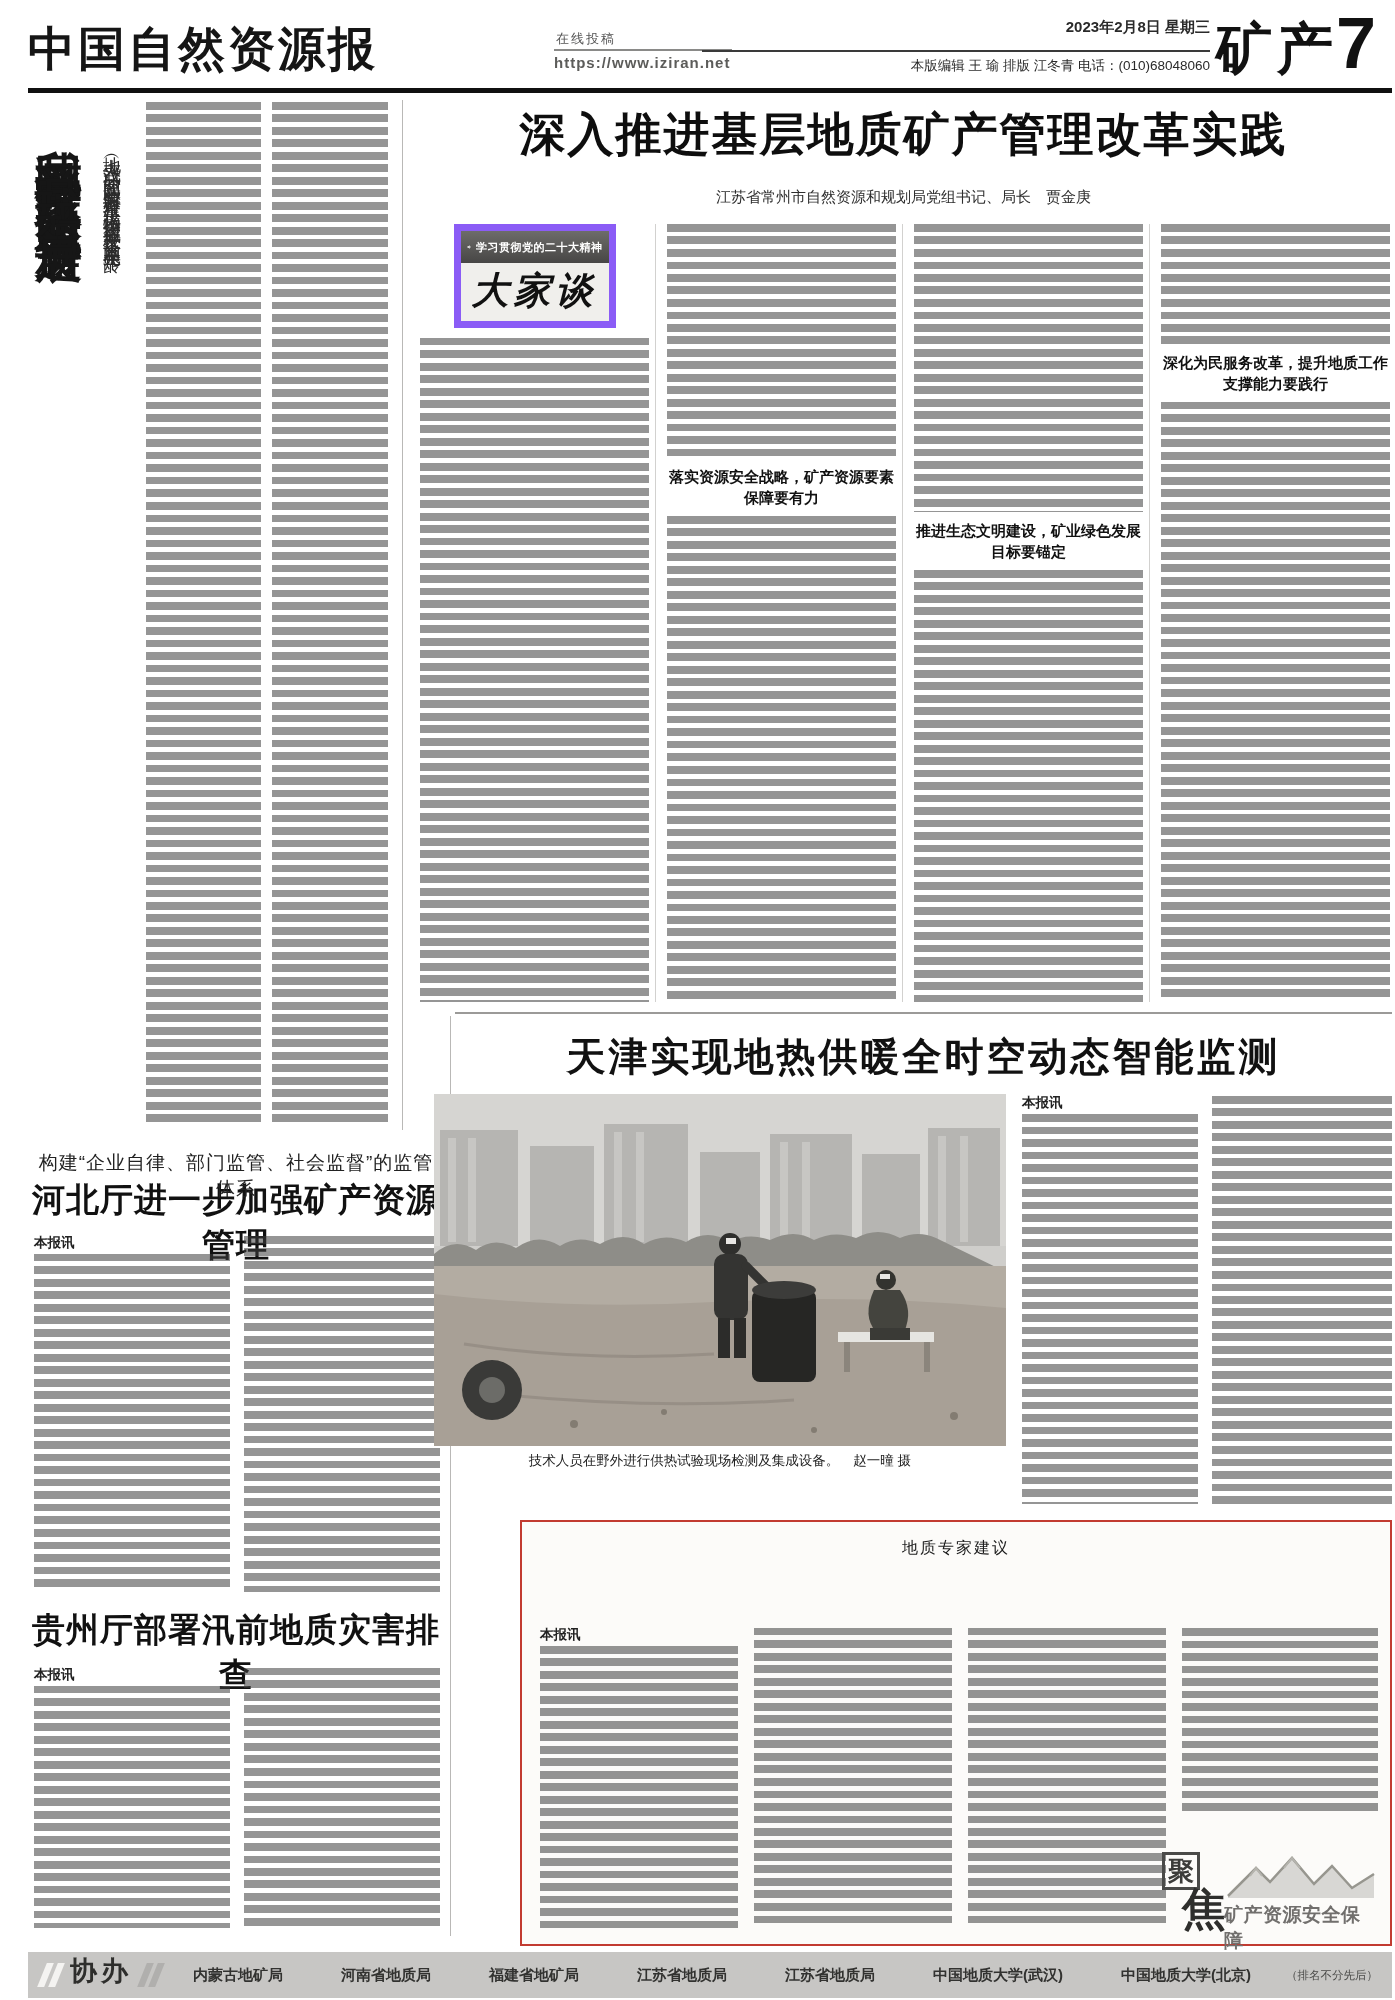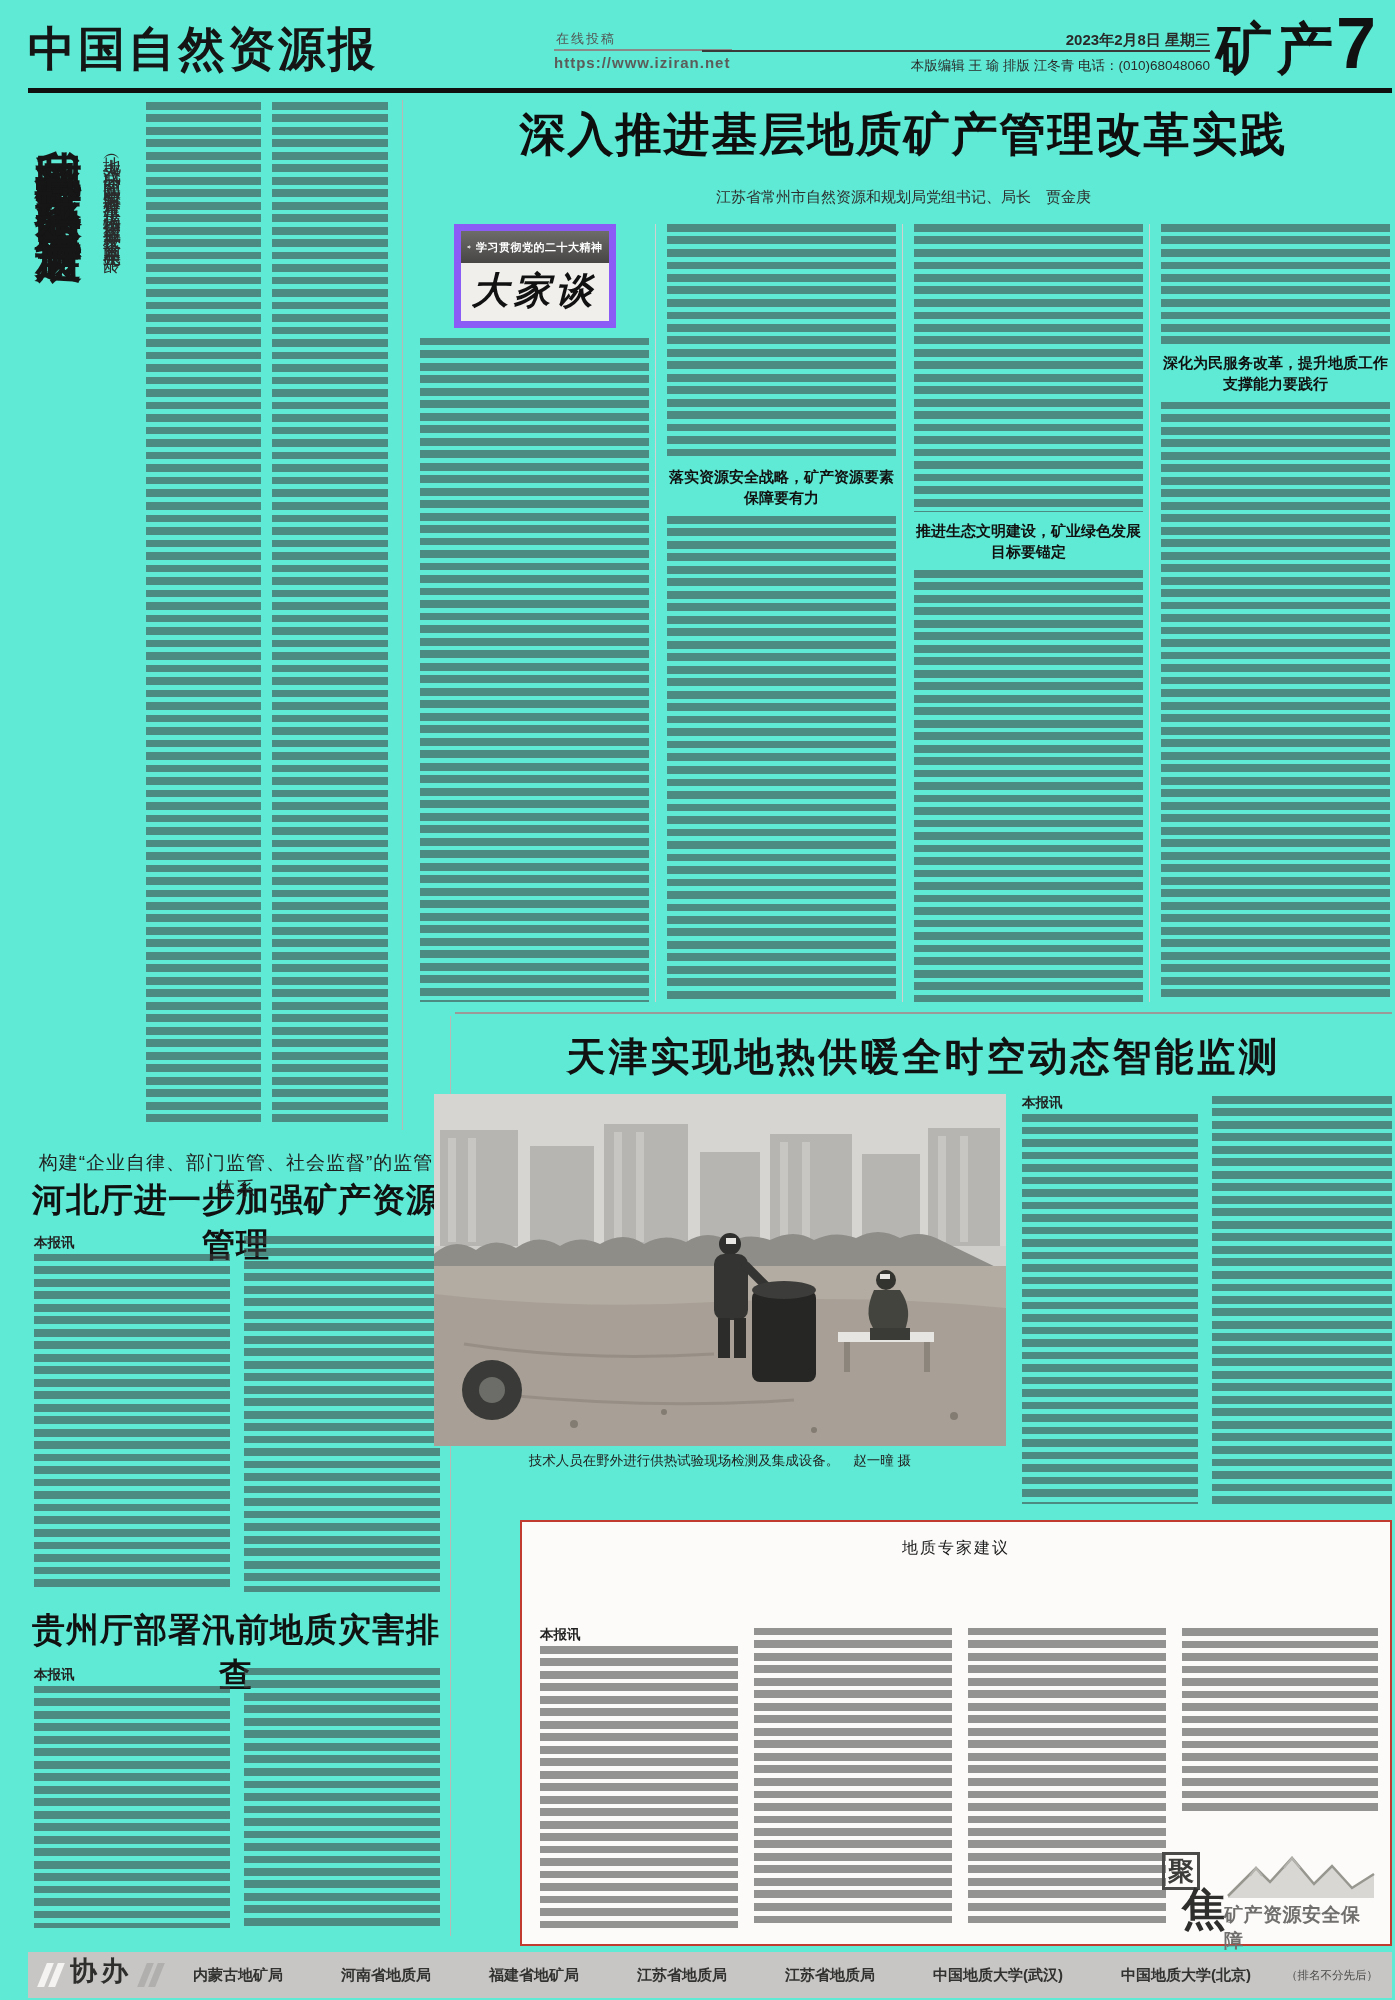--- a/index.html
+++ b/index.html
@@ -1,41 +1,41 @@
 <!DOCTYPE html>
 <html><head>
 <meta charset="utf-8">
 <style>
   * { margin:0; padding:0; box-sizing:border-box; }
   html,body { background:#e9e8e6; }
   body { font-family:"Liberation Sans", sans-serif; }
   #page{
     position:relative; width:1395px; height:2000px; margin:0 auto;
-    background:#5eead4; overflow:hidden; color:#1c1c1c;
+    background:#ffffff; overflow:hidden; color:#1c1c1c;
   }
   .abs{ position:absolute; }
   .center{ text-align:center; }
   .serif{ font-family:"Liberation Serif", serif; }
 
   
   .greek{
     background-image:repeating-linear-gradient(180deg,#3f3f3f 0 7.5px,transparent 7.5px 12.5px);
     opacity:.55; filter:blur(.35px);
   }
   .col{ display:flex; flex-direction:column; gap:4px; }
   .col .fill{ flex:1; }
   .lead{ font-size:13.5px; font-weight:bold; color:#222; line-height:14px; }
 
   
   .masthead{ left:28px; top:18px; font-family:"Liberation Serif",serif; font-weight:900;
     font-size:47px; letter-spacing:3px; color:#151515; }
   .submit-label{ left:556px; top:30px; font-size:13px; color:#555; letter-spacing:2px; }
   .submit-line{ left:554px; top:49px; width:178px; height:2px; background:#8a8a88; }
   .website{ left:554px; top:54px; font-size:15px; font-weight:bold; color:#5c5c5a; letter-spacing:1px; }
-  .dateline{ left:850px; top:31px; width:360px; text-align:right; font-size:15px; font-weight:bold; color:#2a2a2a; }
+  .dateline{ left:850px; top:18px; width:360px; text-align:right; font-size:15px; font-weight:bold; color:#2a2a2a; }
   .metaline-rule{ left:702px; top:50px; width:508px; height:2px; background:#3a3a3a; }
   .editorline{ left:640px; top:57px; width:570px; text-align:right; font-size:13.5px; color:#2a2a2a; }
   .section-name{ left:1216px; top:12px; font-size:56px; font-weight:900; letter-spacing:5px; color:#111; }
   .page-num{ left:1336px; top:2px; font-size:72px; font-weight:900; color:#111; }
   .header-rule{ left:28px; top:88px; width:1364px; height:5px; background:#101010; }
 
   .vrule{ width:1px; background:#b9b8b6; }
   .gutter{ width:1px; background:#d2d1cf; }
 
   

